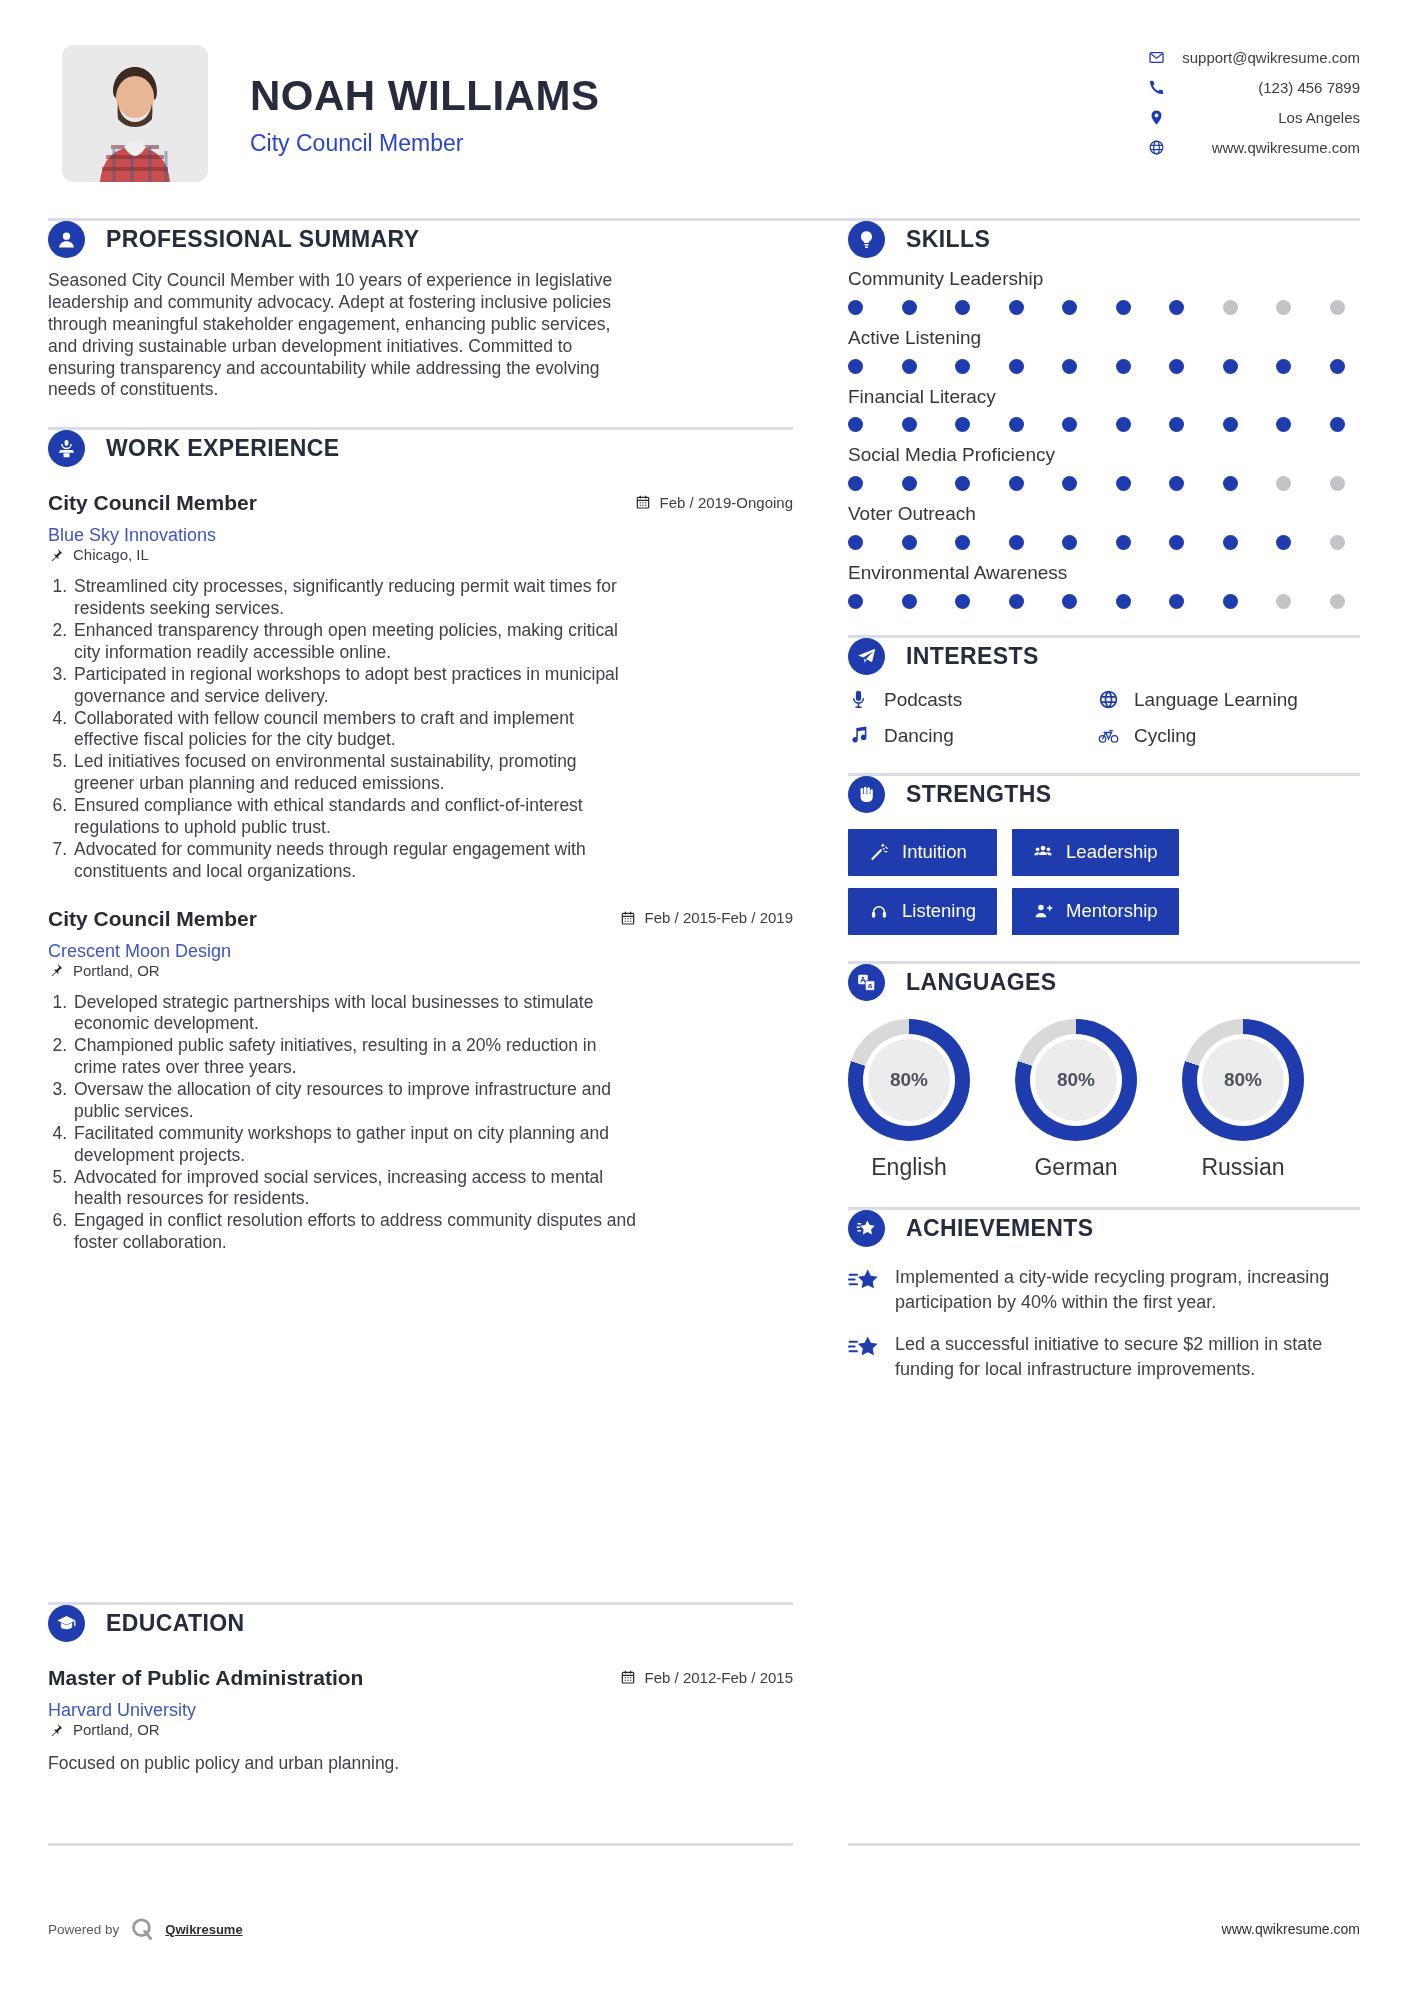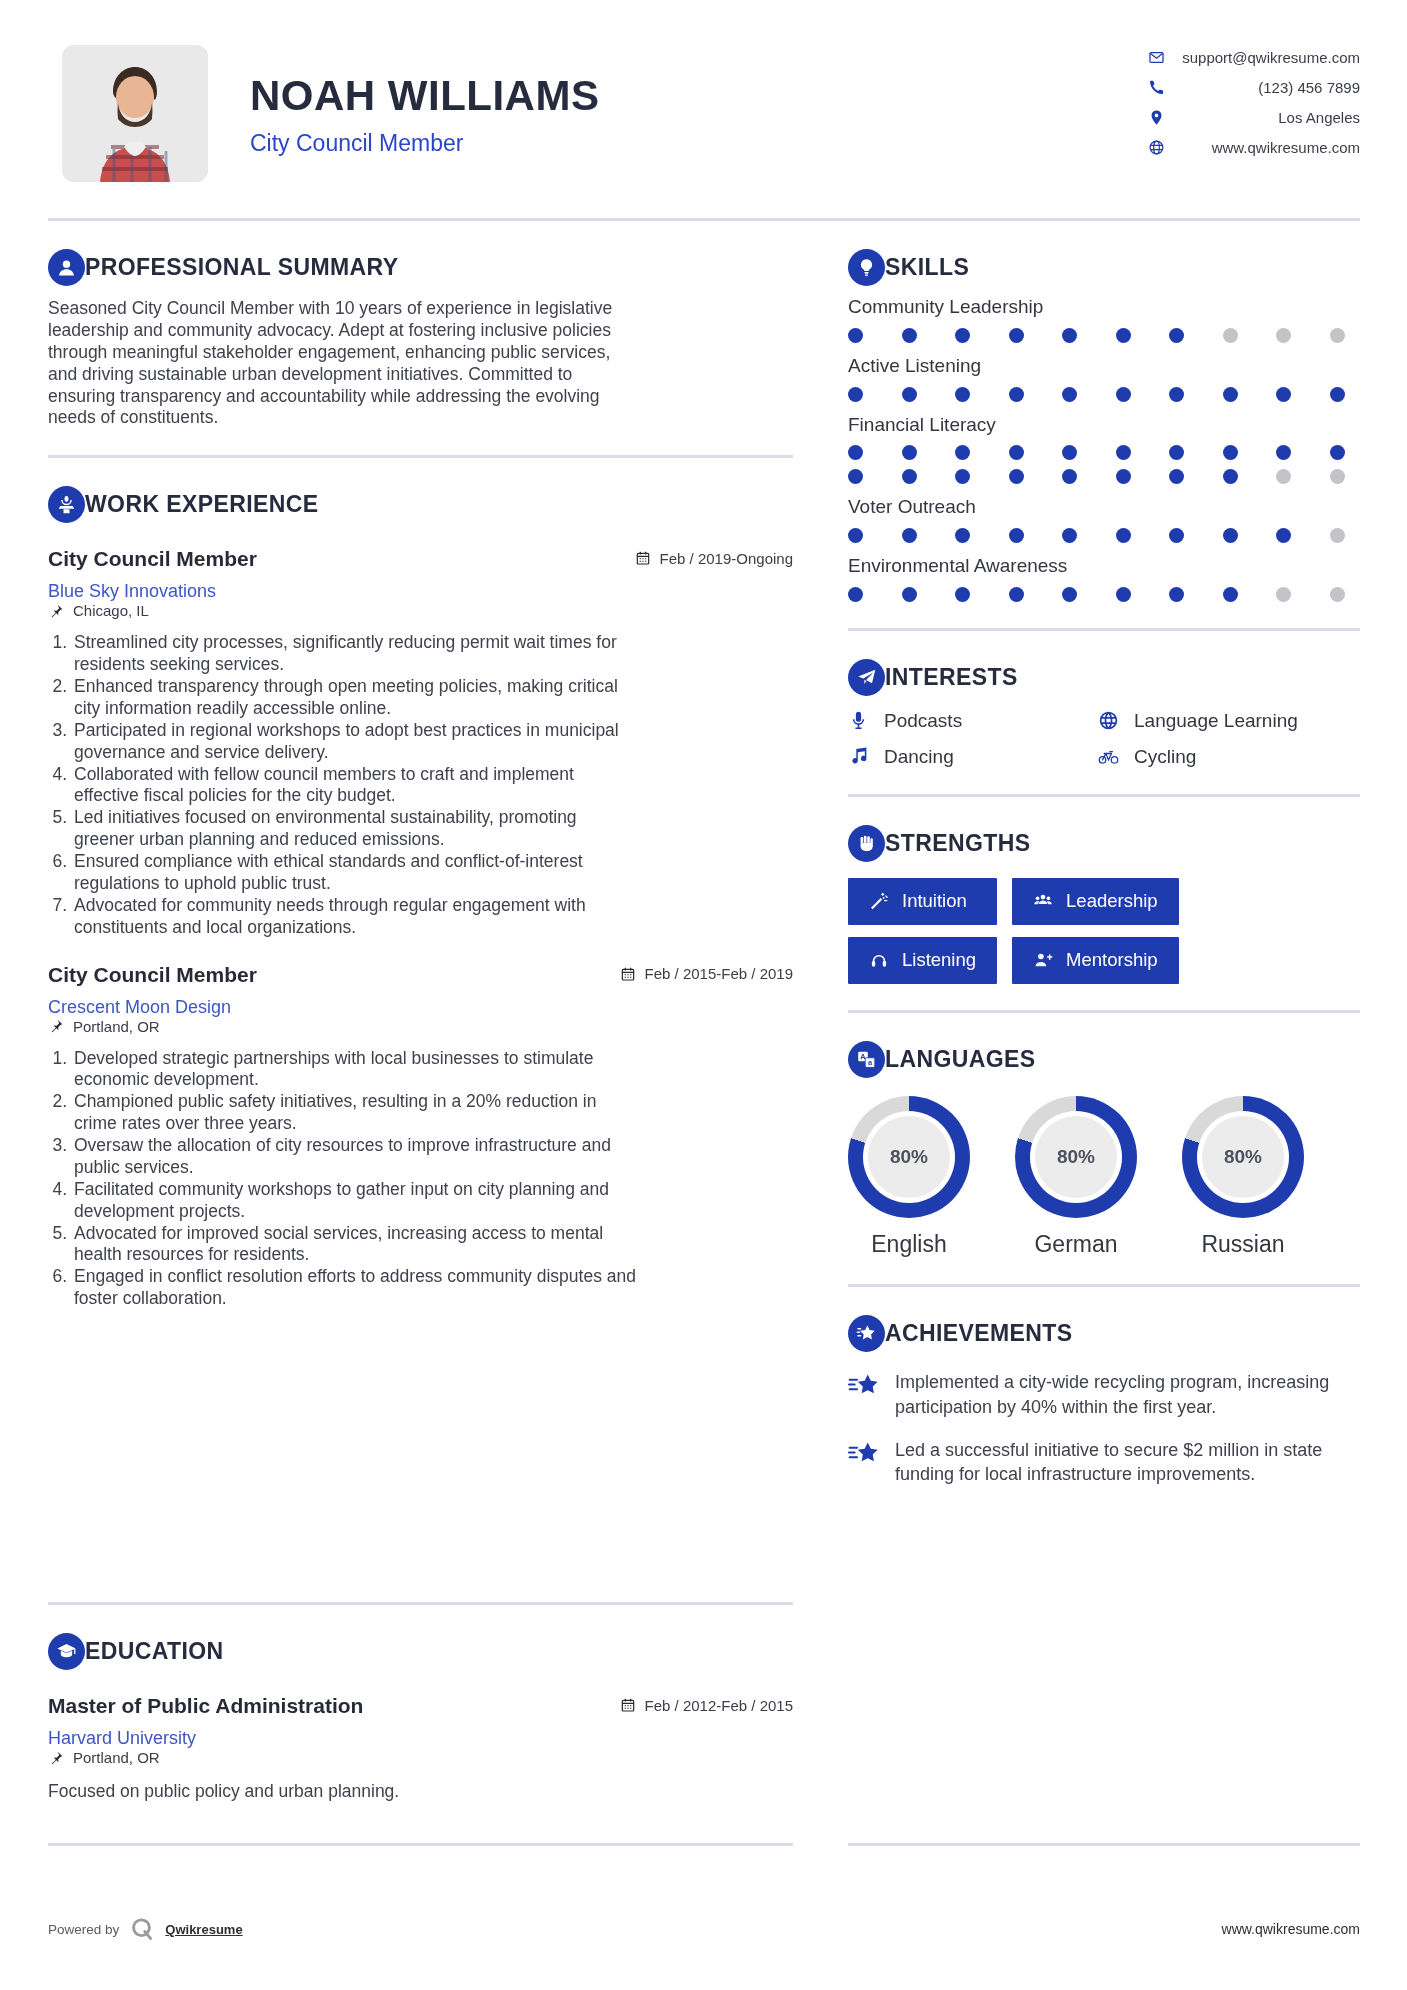--- a/index.html
+++ b/index.html
@@ -26,21 +26,21 @@
   
   .divider { height:3px; background:var(--divider); }
   .divider.full { margin:36px 47px 0 48px; }
   .divider.flow { margin-top:26px; }
 
   
   .main { display:flex; padding:0 47px 0 48px; align-items:flex-start; }
   .col-left { width:745px; flex:none; }
   .col-right { width:512px; flex:none; margin-left:55px; }
 
-  .section-head { display:flex; align-items:center; margin-top:28px; }
+  .section-head { display:flex; align-items:center; gap:21px; }
   .sec-icon { width:37px; height:37px; border-radius:50%; background:var(--primary); color:#fff;
               display:flex; align-items:center; justify-content:center; }
   .sec-icon svg { width:21px; height:21px; }
   .section-head h2 { font-size:23px; font-weight:800; letter-spacing:.4px; color:var(--heading); }
 
   
   .summary-text { max-width:592px; margin-top:12px; font-size:17.5px; line-height:1.25; color:var(--body); }
   .job { margin-top:2px; }
   .row { display:flex; justify-content:space-between; align-items:baseline; }
   .head-row { margin-top:24px; }
@@ -305,20 +305,21 @@
             <span class="dot filled"></span>
             <span class="dot filled"></span>
             <span class="dot filled"></span>
             <span class="dot filled"></span>
             <span class="dot filled"></span>
             <span class="dot filled"></span>
             <span class="dot filled"></span>
           </div>
         </div>
         <div class="skill">
+          <div class="skill-name">Social Media Proficiency</div>
           <div class="skill-dots">
             <span class="dot filled"></span>
             <span class="dot filled"></span>
             <span class="dot filled"></span>
             <span class="dot filled"></span>
             <span class="dot filled"></span>
             <span class="dot filled"></span>
             <span class="dot filled"></span>
             <span class="dot filled"></span>
             <span class="dot"></span>

